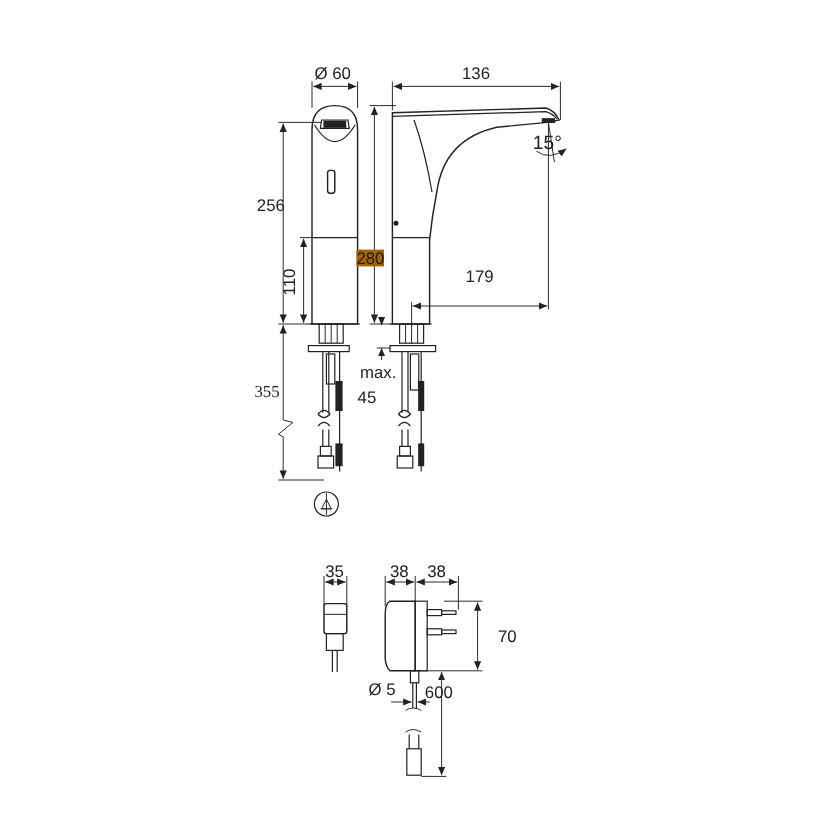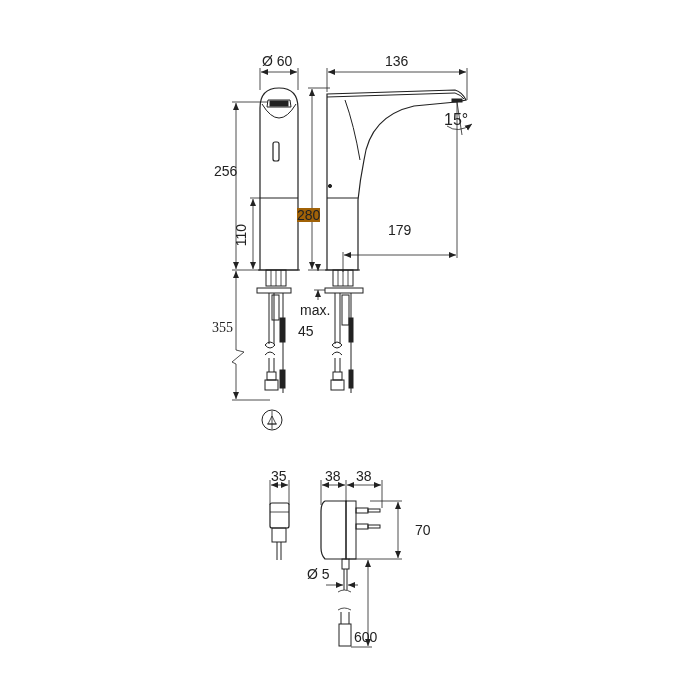--- a/index.html
+++ b/index.html
@@ -189,13 +189,13 @@
 <div class="lbl small" style="left:444px;top:112px;">15°</div>
 <div class="lbl" style="left:212px;top:321px;font-family:Liberation Serif, serif;">355</div>
 <div class="lbl" style="left:300px;top:303px;">max.</div>
 <div class="lbl" style="left:298px;top:324px;">45</div>
 
 <div class="lbl" style="left:271px;top:469px;">35</div>
 <div class="lbl" style="left:325px;top:469px;">38</div>
 <div class="lbl" style="left:356px;top:469px;">38</div>
 <div class="lbl" style="left:388px;top:523px;margin-left:27px;">70</div>
 <div class="lbl" style="left:307px;top:567px;">Ø 5</div>
-<div class="lbl" style="left:354px;top:630px;">600</div>
+<div class="lbl" style="left:354px;top:570px;">600</div>
 
 </body></html>

